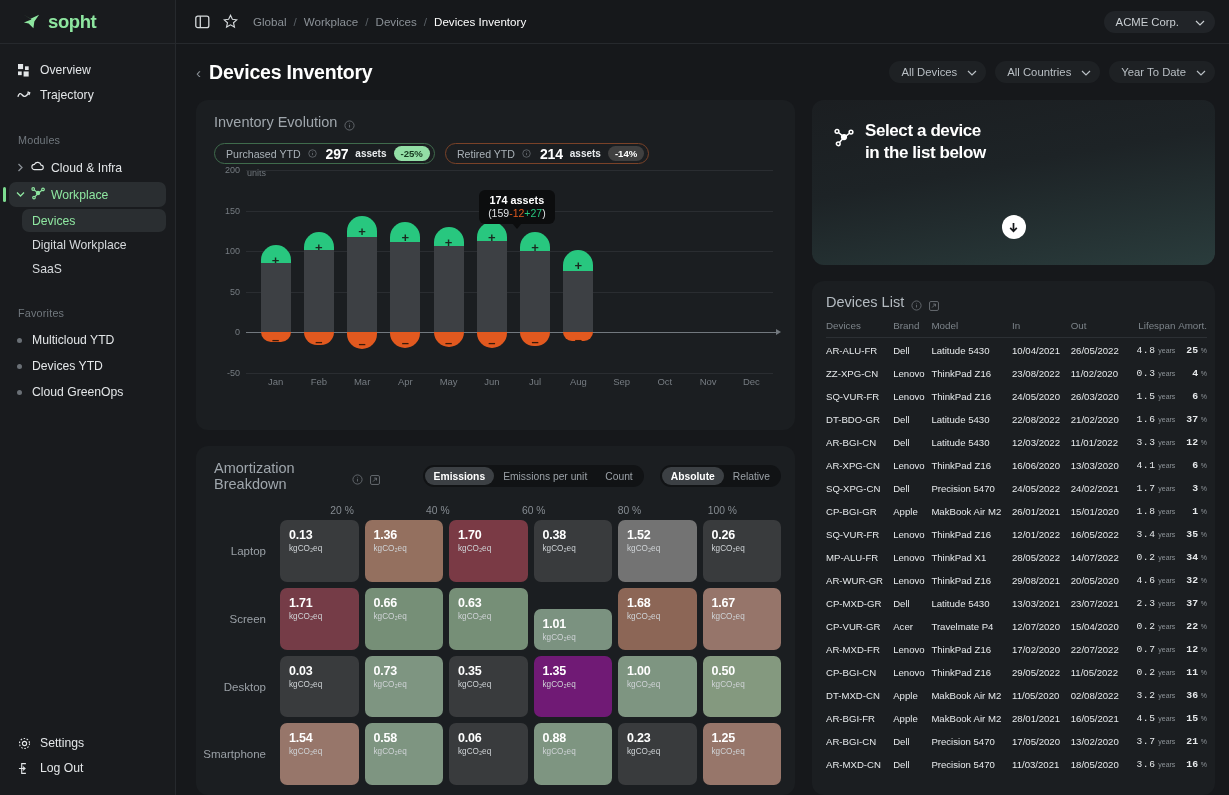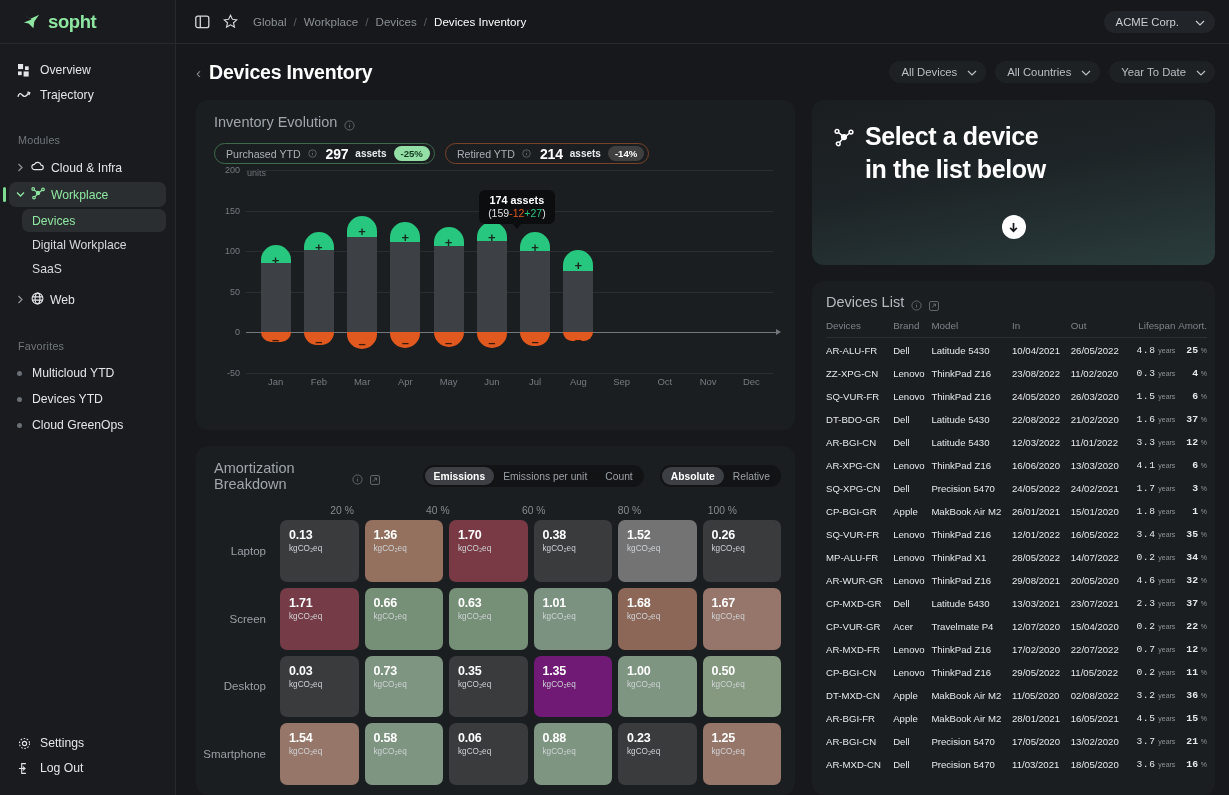--- a/index.html
+++ b/index.html
@@ -167,21 +167,21 @@
   .heat-val { font-size: 12.5px; font-weight: 700; color: #fff; letter-spacing: -0.2px; }
   .heat-unit { font-size: 8.2px; color: #cfd3d6; margin-top: 2px; }
 
   
   .select-card {
     height: 165px; flex: 0 0 165px; border-radius: 12px; padding: 20px 22px 0 22px;
     background: linear-gradient(170deg, #1b1e21 0%, #1d2326 42%, #2a3c3c 100%);
     position: relative; overflow: hidden;
   }
   .sel-head { display: flex; align-items: flex-start; gap: 11px; }
-  .sel-title { font-size: 25px; font-weight: 700; color: #fff; line-height: 1.32; letter-spacing: -0.4px; }
+  .sel-title { font-size: 17px; font-weight: 700; color: #fff; line-height: 1.32; letter-spacing: -0.4px; }
   .arrow-circle {
     position: absolute; left: 50%; transform: translateX(-50%); bottom: 26px;
     width: 24px; height: 24px; border-radius: 50%; background: #fff;
     display: flex; align-items: center; justify-content: center; cursor: pointer;
   }
 
   
   .dev-card { flex: 1; padding: 13px 8px 8px 14px; display: flex; flex-direction: column; overflow: hidden; }
   .dl-title { font-size: 14.5px; color: #b4bbc1; }
   .dtable { width: 100%; border-collapse: collapse; margin-top: 10px; }
@@ -276,35 +276,20 @@
     <div class="sub-item active">
       <span>Devices</span>
     </div>
     <div class="sub-item">
       <span>Digital Workplace</span>
     </div>
     <div class="sub-item">
       <span>SaaS</span>
     </div>
 
-    <div class="mod-row" style="margin-top:6px">
-      <span class="chev">
-        <svg width="7" height="9" viewBox="0 0 7 9" fill="none" stroke="#8b9197" stroke-width="1.3">
-            <path d="M1.5 1 L5 4.5 L1.5 8"></path>
-          </svg>
-      </span>
-      <span class="ico">
-        <svg width="13" height="13" viewBox="0 0 14 14" fill="none" stroke="#e3e6e8" stroke-width="1.2">
-            <circle cx="7" cy="7" r="5.8"></circle>
-            <ellipse cx="7" cy="7" rx="2.6" ry="5.8"></ellipse>
-            <path d="M1.4 5.2 H12.6 M1.4 8.8 H12.6"></path>
-          </svg>
-      </span>
-      <span>Web</span>
-    </div>
 
     <div class="sect-label">Favorites</div>
 
     <div class="fav-item">
       <span class="dot"></span>
       <span>Multicloud YTD</span>
     </div>
     <div class="fav-item">
       <span class="dot"></span>
       <span>Devices YTD</span>
@@ -625,21 +610,21 @@
                   <div class="heat-unit">kgCO₂eq</div>
                 </div>
                 <div class="heat-cell" style="background: rgb(118, 143, 119);">
                   <div class="heat-val">0.66</div>
                   <div class="heat-unit">kgCO₂eq</div>
                 </div>
                 <div class="heat-cell" style="background: rgb(118, 143, 119);">
                   <div class="heat-val">0.63</div>
                   <div class="heat-unit">kgCO₂eq</div>
                 </div>
-                <div class="heat-cell" style="background: rgb(123, 146, 128);">
+                <div class="heat-cell" style="background: rgb(123, 146, 128); margin-top: 21px;">
                   <div class="heat-val">1.01</div>
                   <div class="heat-unit">kgCO₂eq</div>
                 </div>
                 <div class="heat-cell" style="background: rgb(140, 102, 86);">
                   <div class="heat-val">1.68</div>
                   <div class="heat-unit">kgCO₂eq</div>
                 </div>
                 <div class="heat-cell" style="background: rgb(150, 117, 106);">
                   <div class="heat-val">1.67</div>
                   <div class="heat-unit">kgCO₂eq</div>

